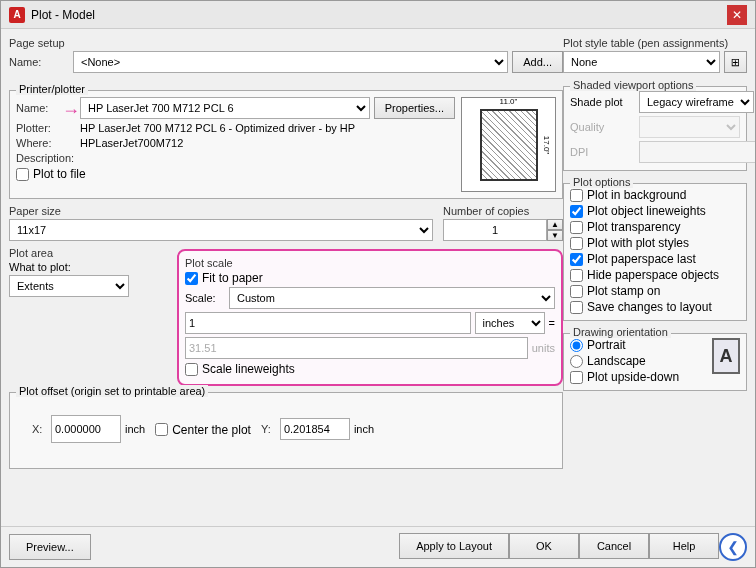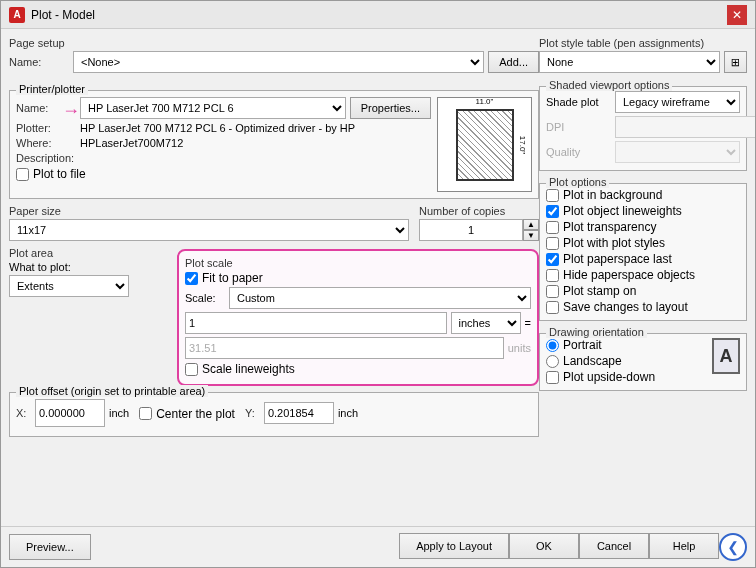--- a/index.html
+++ b/index.html
@@ -66,21 +66,21 @@
     }
     
     .left-panel {
       flex: 1;
       display: flex;
       flex-direction: column;
       gap: 6px;
     }
     
     .right-panel {
-      width: 208px;
+      width: 184px;
       display: flex;
       flex-direction: column;
       gap: 6px;
     }
     
     .section-label {
       font-size: 11px;
       color: #333;
       margin-bottom: 2px;
     }
@@ -263,21 +263,21 @@
       display: flex;
       align-items: center;
       justify-content: center;
       font-size: 18px;
       font-weight: bold;
       color: #333;
     }
     
     .plot-offset-section {
       border: 1px solid #aaa;
-      padding: 6px;
+      padding: 22px;
       position: relative;
       background: #f8f8f8;
     }
     
     .plot-offset-title {
       position: absolute;
       top: -8px;
       left: 6px;
       background: #f0f0f0;
       padding: 0 3px;
@@ -453,26 +453,26 @@
 
       <div class="group-box" style="margin-top:4px;">
         <span class="group-box-title">Shaded viewport options</span>
         <div class="row">
           <span style="font-size:11px; min-width:65px;">Shade plot</span>
           <select style="flex:1; height:22px; border:1px solid #aaa; font-size:11px;">
             <option>Legacy wireframe</option>
           </select>
         </div>
         <div class="row">
+          <span style="font-size:11px; min-width:65px; color:#aaa;">Quality</span>
+          <select style="flex:1; height:22px; border:1px solid #ccc; font-size:11px; background:#f5f5f5; color:#aaa;" disabled=""></select>
+        </div>
+        <div class="row">
           <span style="font-size:11px; min-width:65px; color:#aaa;">DPI</span>
           <input type="text" style="flex: 1 1 0%; height: 22px; border: 1px solid rgb(204, 204, 204); font-size: 11px; background: rgb(245, 245, 245); color: rgb(170, 170, 170);">
-        </div>
-        <div class="row">
-          <span style="font-size:11px; min-width:65px; color:#aaa;">Quality</span>
-          <select style="flex:1; height:22px; border:1px solid #ccc; font-size:11px; background:#f5f5f5; color:#aaa;" disabled=""></select>
         </div>
       </div>
 
       <div class="group-box" style="margin-top:6px;">
         <span class="group-box-title">Plot options</span>
         <div class="checkbox-row">
           <input type="checkbox" style="">
           <span>Plot in background</span>
         </div>
         <div class="checkbox-row">

